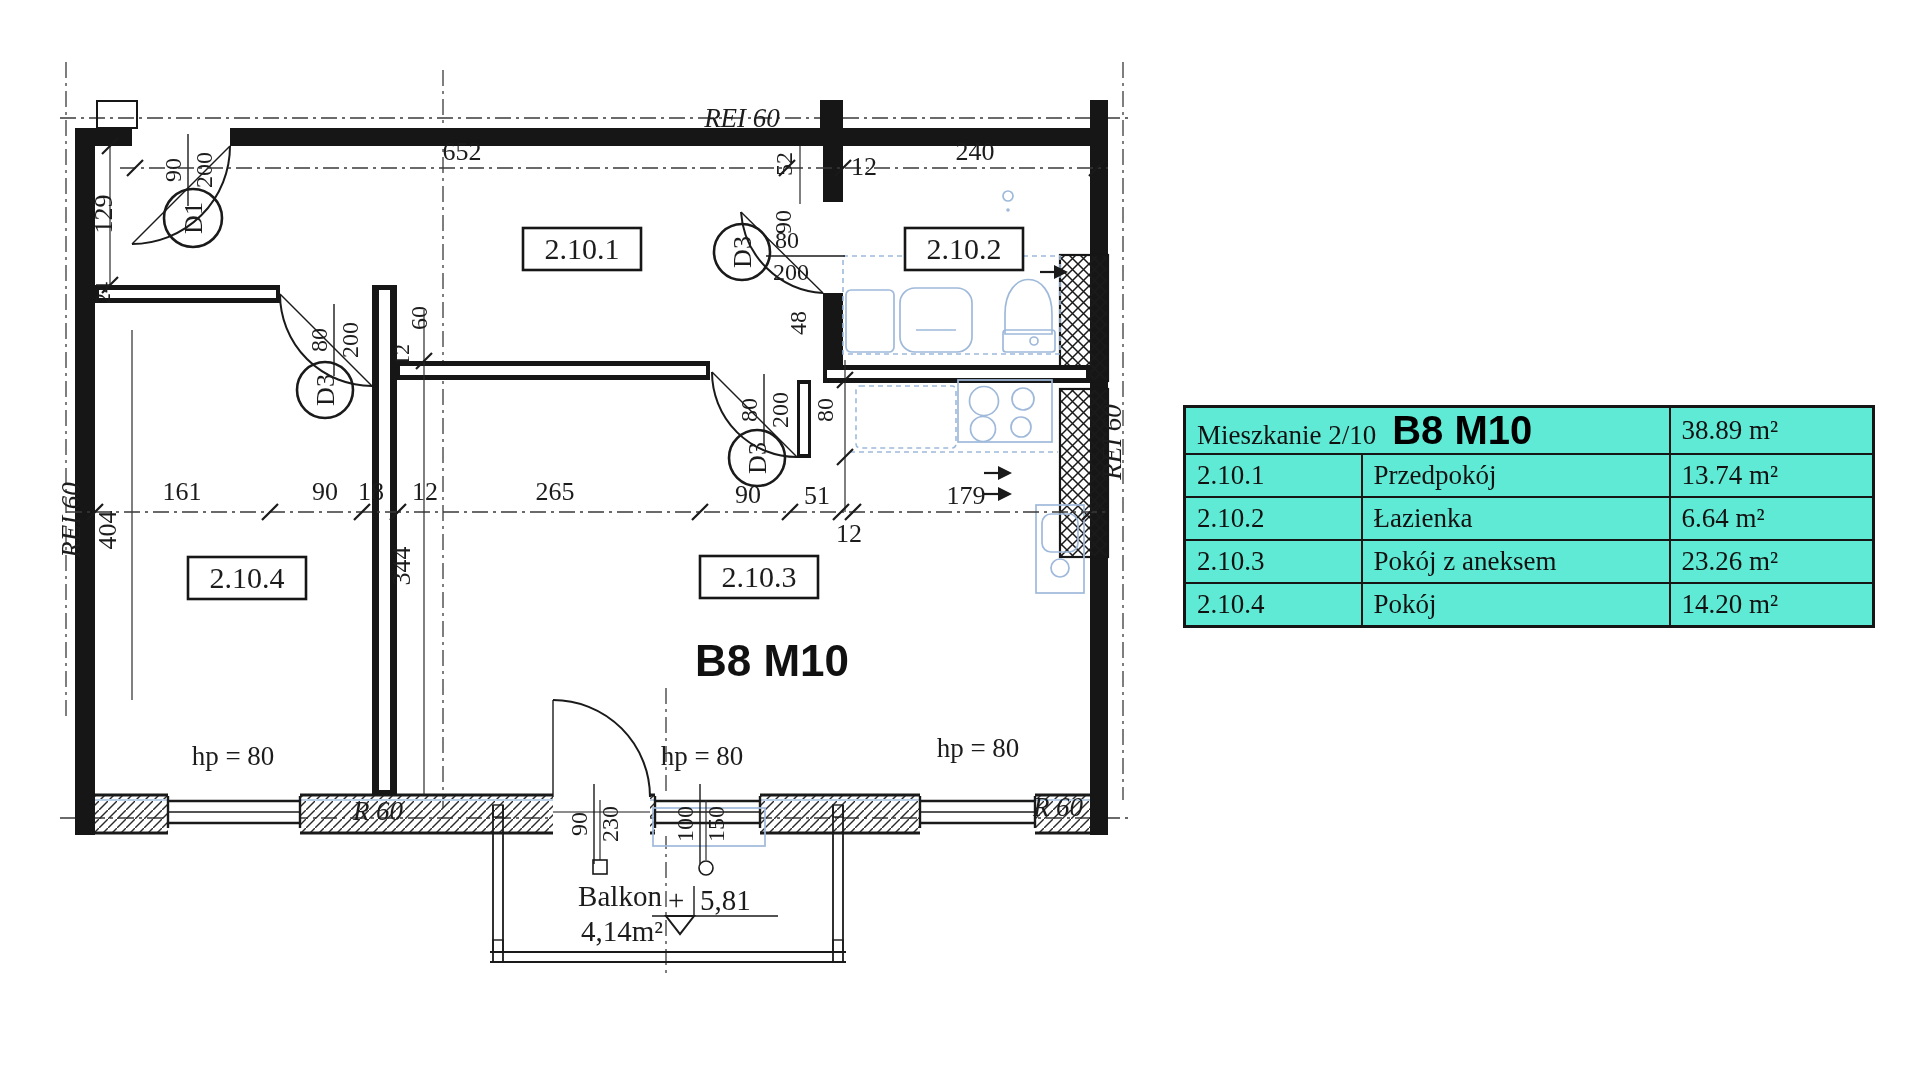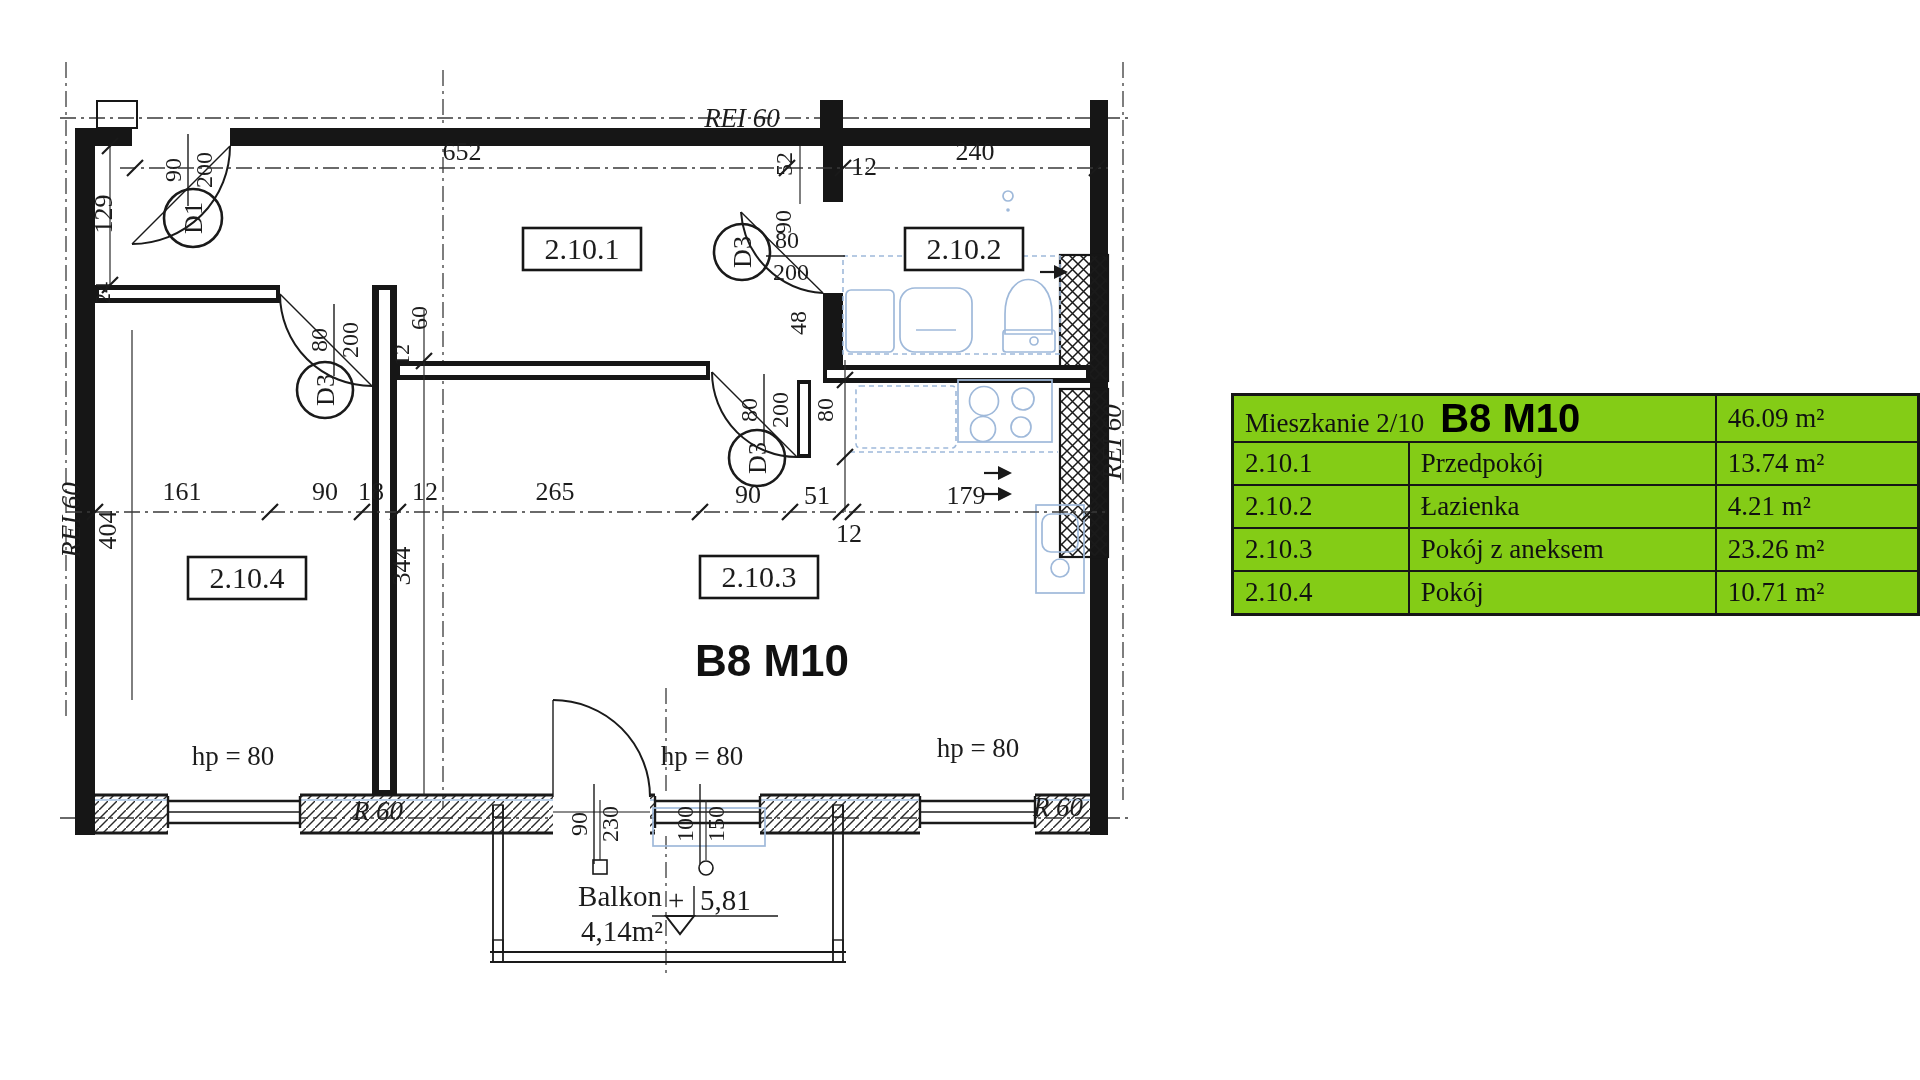--- a/index.html
+++ b/index.html
@@ -13,22 +13,22 @@
   .bal{font-size:29px;}
   .ink{stroke:#1a1a1a;}
   .axis{stroke:#3a3a3a;stroke-width:1.3;stroke-dasharray:16 5 3 5;fill:none;}
   .dim{stroke:#2a2a2a;stroke-width:1.2;fill:none;}
   .tick{stroke:#1a1a1a;stroke-width:2.2;}
   .arc{stroke:#1a1a1a;stroke-width:2;fill:none;}
   .thin{stroke:#1a1a1a;stroke-width:1.4;fill:none;}
   .blue{stroke:#9fb9da;stroke-width:1.7;fill:none;}
   .blued{stroke:#9fb9da;stroke-width:1.6;fill:none;stroke-dasharray:5 4;}
   
-  #areaTable{position:absolute;left:1183px;top:393px;border-collapse:collapse;table-layout:fixed;
-             font-family:"Liberation Serif",serif;font-size:27px;color:#111;background:#84cc16;margin-left:48px;}
+  #areaTable{position:absolute;left:1183px;top:405px;border-collapse:collapse;table-layout:fixed;
+             font-family:"Liberation Serif",serif;font-size:27px;color:#111;background:#5eead4;}
   #areaTable td{border:2px solid #161616;height:41px;padding:0 0 0 11px;vertical-align:middle;white-space:nowrap;overflow:hidden;}
   #areaTable{border:3px solid #161616;}
   .hdrflex{display:flex;align-items:baseline;gap:16px;}
   .hdrcode{font-family:"Liberation Sans",sans-serif;font-weight:bold;font-size:40px;letter-spacing:0px;color:#000;}
 </style>
 </head>
 <body>
 
 <div id="stage">
 
@@ -335,38 +335,38 @@
         <col style="width:204px">
       </colgroup>
   <tbody>
         <tr>
     <td colspan="2">
       <div class="hdrflex">
         <span>Mieszkanie 2/10</span>
         <span class="hdrcode">B8 M10</span>
       </div>
     </td>
-    <td>46.09 m²</td>
+    <td>38.89 m²</td>
   </tr>
   <tr>
     <td>2.10.1</td>
     <td>Przedpokój</td>
     <td>13.74 m²</td>
   </tr>
   <tr>
     <td>2.10.2</td>
     <td>Łazienka</td>
-    <td>4.21 m²</td>
+    <td>6.64 m²</td>
   </tr>
   <tr>
     <td>2.10.3</td>
     <td>Pokój z aneksem</td>
     <td>23.26 m²</td>
   </tr>
   <tr>
     <td>2.10.4</td>
     <td>Pokój</td>
-    <td>10.71 m²</td>
+    <td>14.20 m²</td>
   </tr>
 </tbody>
     </table>
 
 </div>
 
 </body></html>

